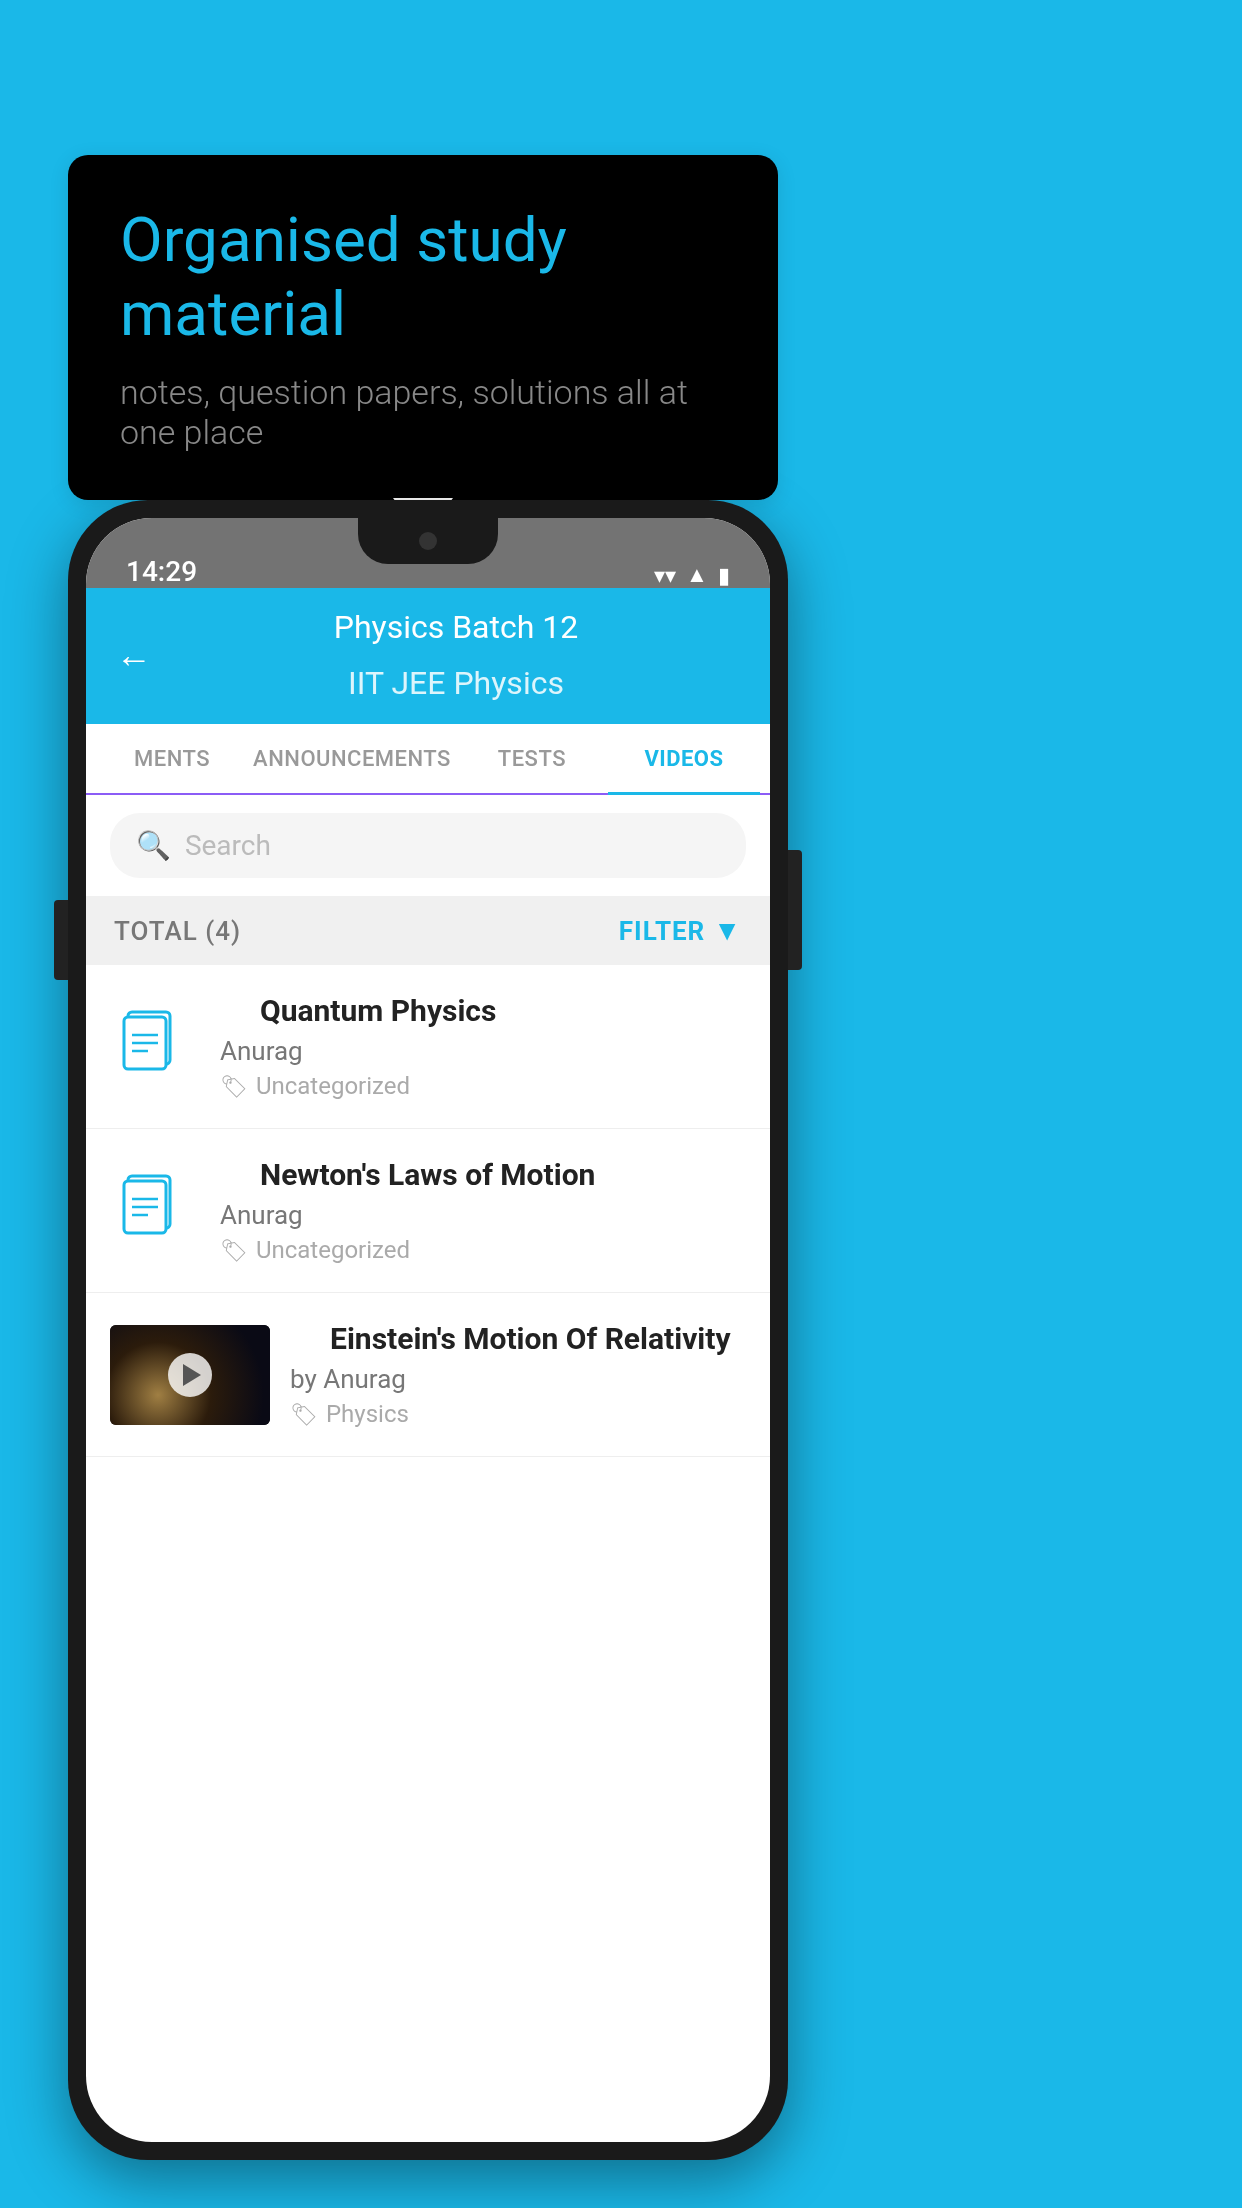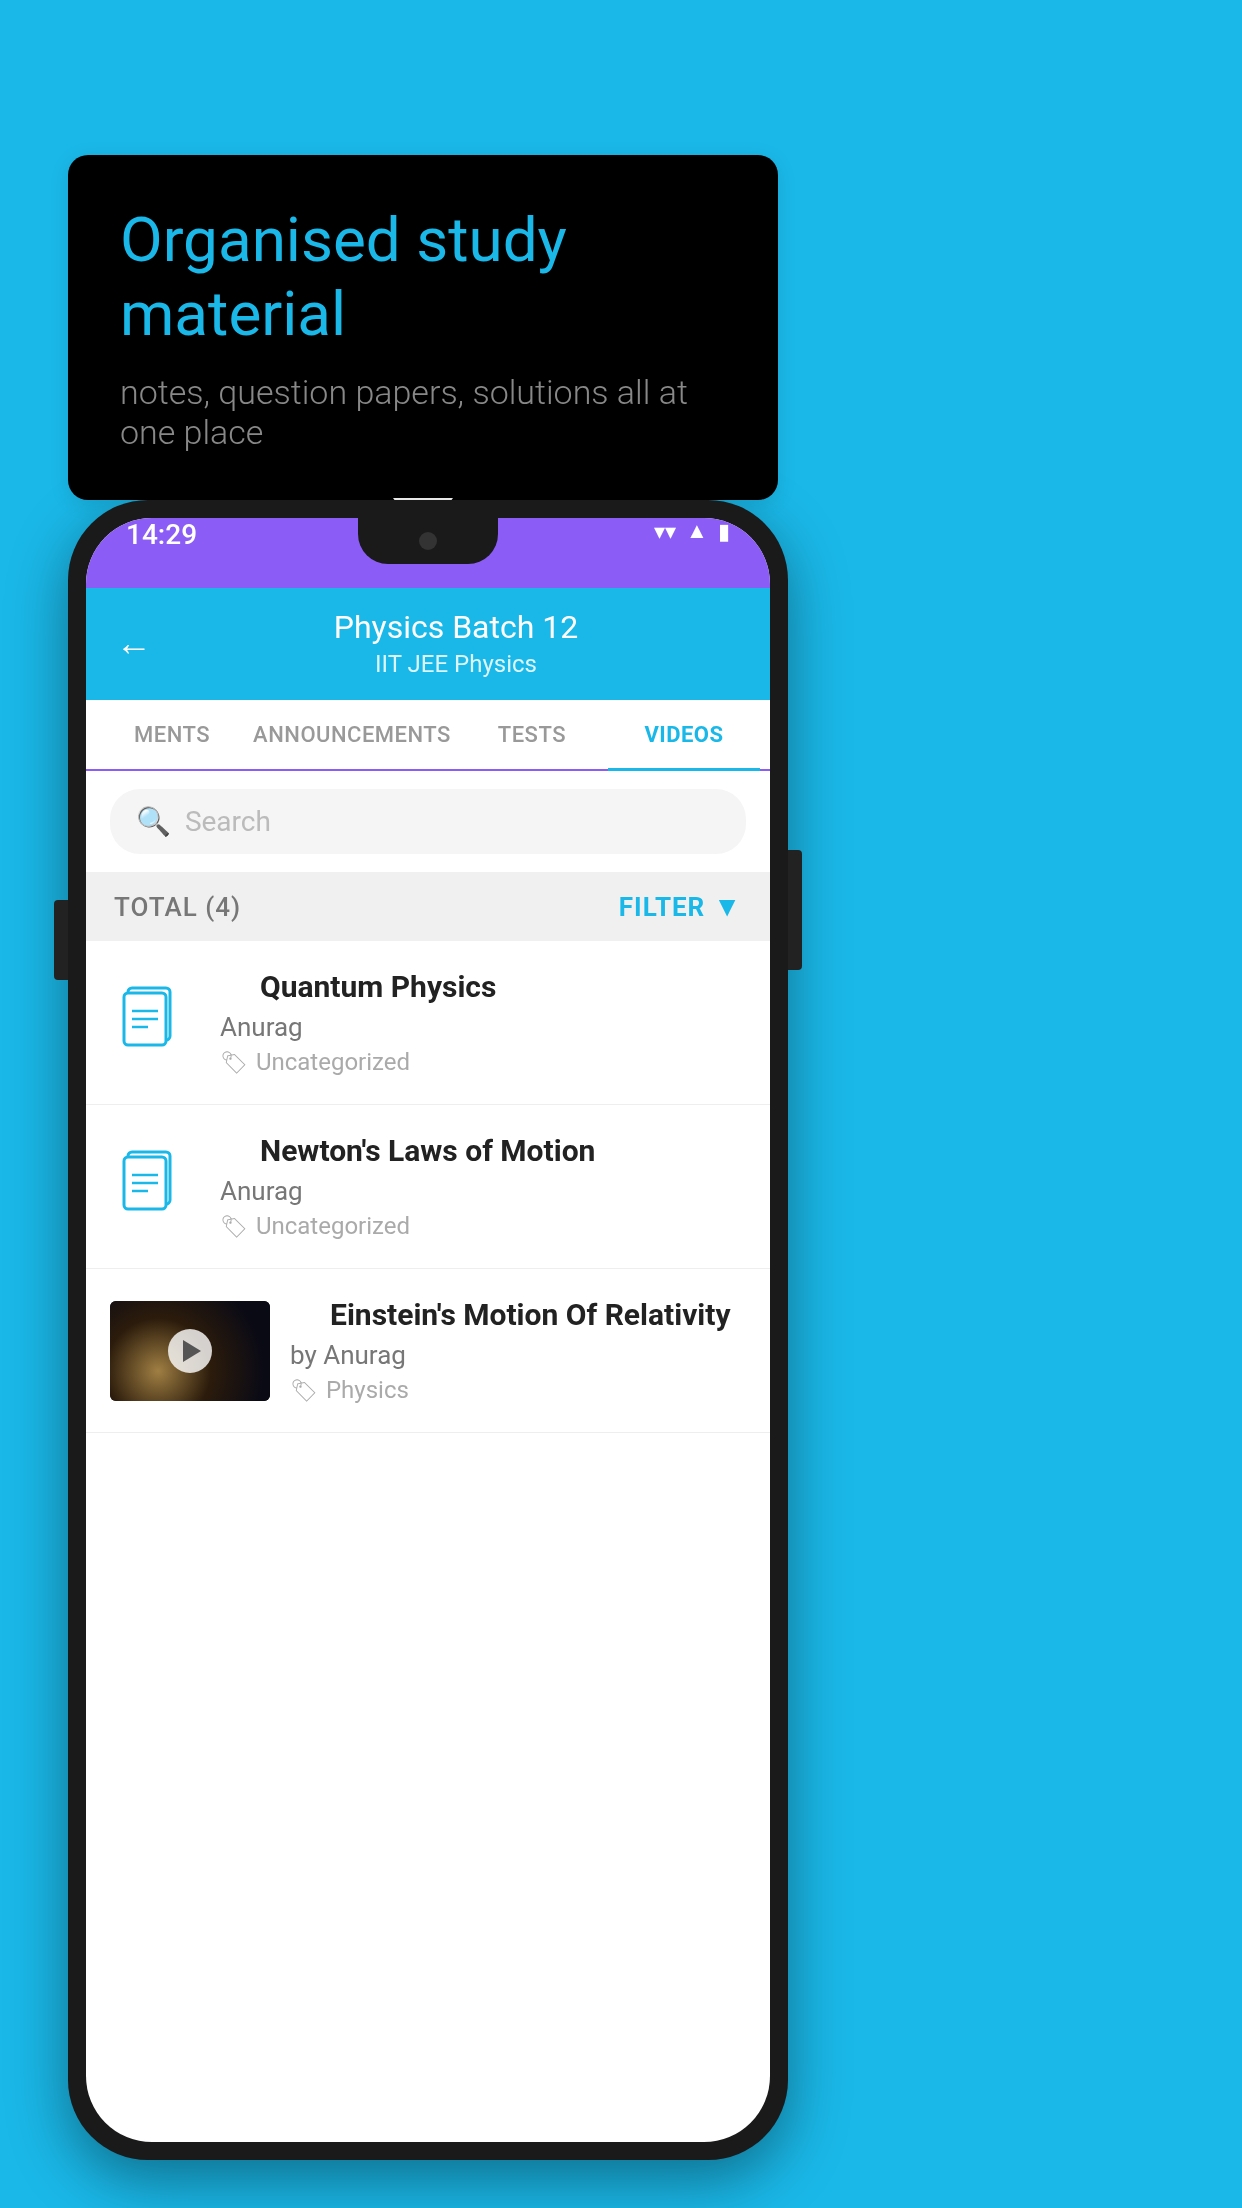--- a/index.html
+++ b/index.html
@@ -102,24 +102,24 @@
       width: 100%;
       height: 100%;
       background: white;
       border-radius: 66px;
       overflow: hidden;
       position: relative;
     }
 
     
     .status-bar {
-      background: #8b5cf6;
+      background: #737373;
       height: 70px;
       display: flex;
-      align-items: flex-start;
+      align-items: flex-end;
       justify-content: space-between;
       padding: 0 40px;
       position: relative;
     }
 
     .status-time {
       color: white;
       font-size: 28px;
       font-weight: 500;
     }
@@ -177,22 +177,22 @@
     }
 
     .header-title {
       color: white;
       font-size: 32px;
       font-weight: 400;
     }
 
     .header-subtitle {
       color: rgba(255,255,255,0.85);
-      font-size: 24px;
-      margin-top: 4px;
+      font-size: 32px;
+      margin-top: 18px;
     }
 
     
     .tabs {
       background: white;
       display: flex;
       border-bottom: 2px solid #8b5cf6;
       padding: 0 10px;
     }
 

